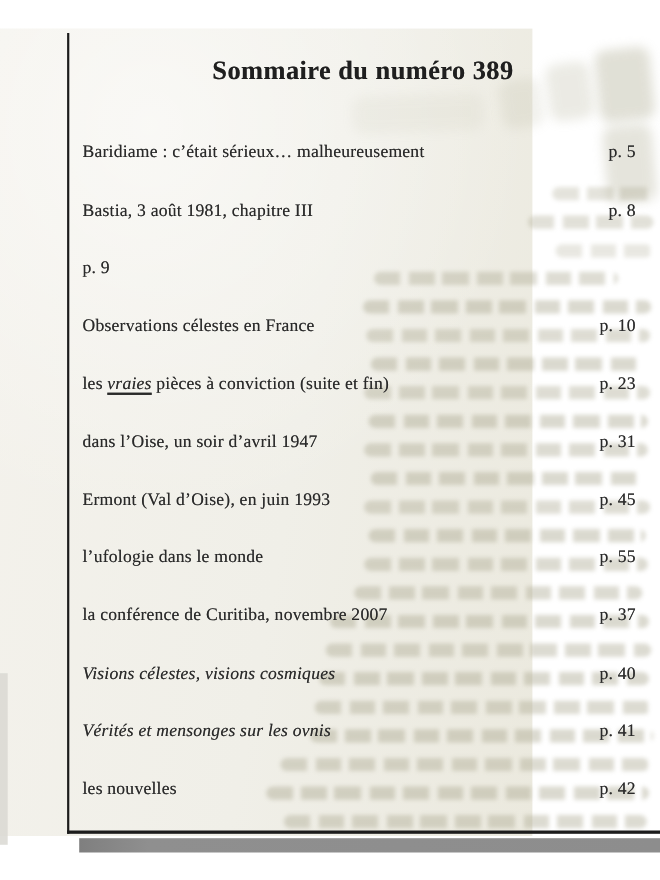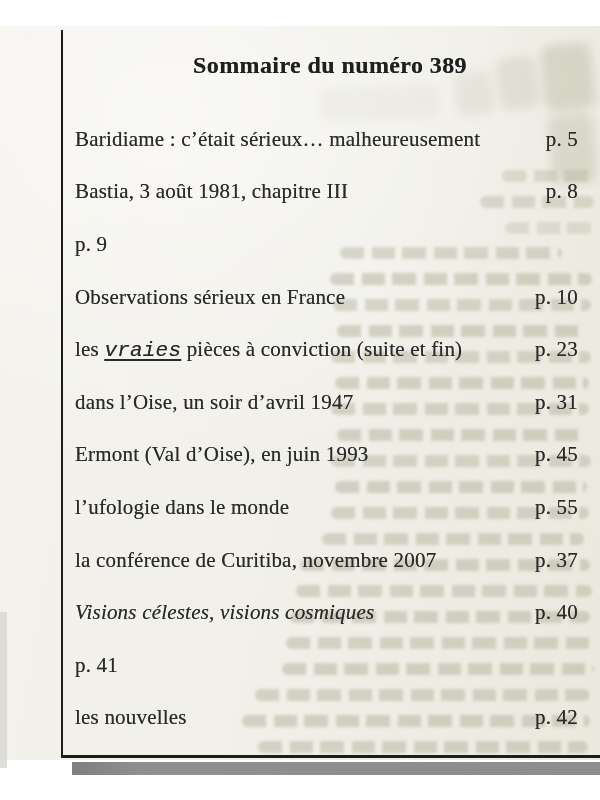--- a/index.html
+++ b/index.html
@@ -13,21 +13,21 @@
     width: 600px;
     height: 800px;
     background: #ffffff;
     overflow: hidden;
   }
   
   .paper {
     position: absolute;
     left: 0;
     top: 26px;
-    width: 600px;
+    width: 484px;
     height: 734px;
     background:
       radial-gradient(130% 90% at 28% 12%, rgba(255,255,255,0.55), rgba(255,255,255,0) 55%),
       linear-gradient(100deg, #f4f2ec 0%, #f0efe8 55%, #ebe9de 100%);
   }
   
   .ghost {
     position: absolute;
     inset: 0;
     pointer-events: none;
@@ -87,32 +87,31 @@
     display: flex;
     flex-direction: column;
   }
   .toc-row {
     height: 52.6px;
     display: flex;
     justify-content: space-between;
     align-items: center;
   }
   .toc-label, .toc-page {
-    font-size: 21px;
+    font-size: 16px;
     letter-spacing: 0.2px;
     color: #2a2a2a;
     text-shadow: 0 0 0.6px rgba(42,42,42,0.65);
     white-space: nowrap;
   }
   .seg-italic { font-style: italic; }
   .seg-underline {
     text-decoration: underline;
     text-decoration-thickness: 1.5px;
     text-underline-offset: 3px;
-    font-family: Liberation Mono, monospace;
   }
   
   .band {
     position: absolute;
     left: 72px;
     top: 762px;
     width: 528px;
     height: 13px;
     background: linear-gradient(90deg, #7f7f7f, #8f8f8f 12%, #8d8d8d);
   }
@@ -171,21 +170,21 @@
           <span class="toc-page">p. 5</span>
         </div>
         <div class="toc-row">
           <span class="toc-label"><span>Bastia, 3 août 1981, chapitre III</span></span>
           <span class="toc-page">p. 8</span>
         </div>
         <div class="toc-row">
           <span class="toc-page">p. 9</span>
         </div>
         <div class="toc-row">
-          <span class="toc-label"><span>Observations sérieux en France</span></span>
+          <span class="toc-label"><span>Observations célestes en France</span></span>
           <span class="toc-page">p. 10</span>
         </div>
         <div class="toc-row">
           <span class="toc-label"><span>les </span><span class="seg-italic seg-underline">vraies</span><span> pièces à conviction (suite et fin)</span></span>
           <span class="toc-page">p. 23</span>
         </div>
         <div class="toc-row">
           <span class="toc-label"><span>dans l’Oise, un soir d’avril 1947</span></span>
           <span class="toc-page">p. 31</span>
         </div>
@@ -199,20 +198,21 @@
         </div>
         <div class="toc-row">
           <span class="toc-label"><span>la conférence de Curitiba, novembre 2007</span></span>
           <span class="toc-page">p. 37</span>
         </div>
         <div class="toc-row">
           <span class="toc-label"><span class="seg-italic">Visions célestes, visions cosmiques</span></span>
           <span class="toc-page">p. 40</span>
         </div>
         <div class="toc-row">
+          <span class="toc-label"><span class="seg-italic">Vérités et mensonges sur les ovnis</span></span>
           <span class="toc-page">p. 41</span>
         </div>
         <div class="toc-row">
           <span class="toc-label"><span>les nouvelles</span></span>
           <span class="toc-page">p. 42</span>
         </div>
       </div>
   </div>
   <div class="band"></div>
   <div class="edge-strip"></div>

